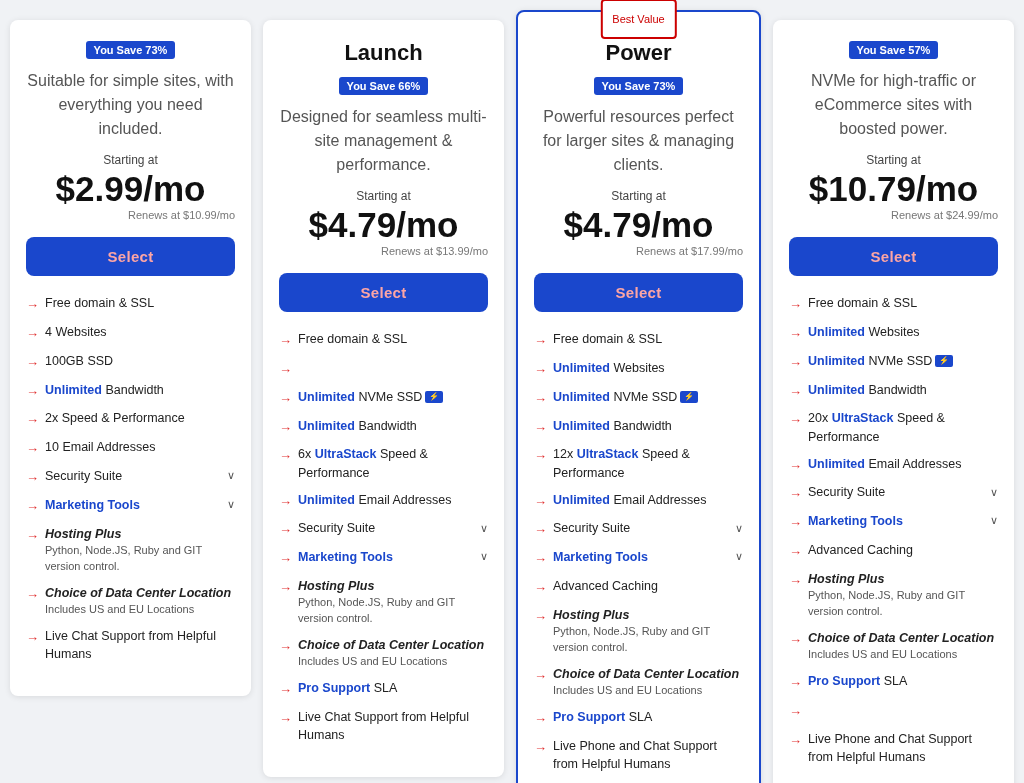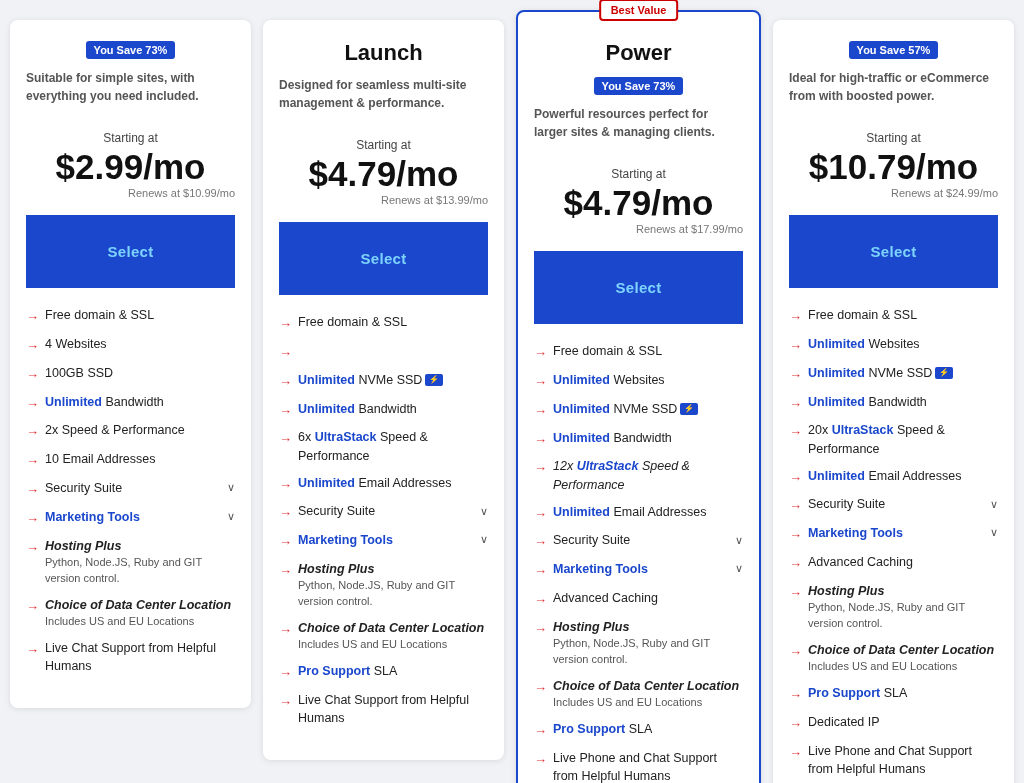--- a/index.html
+++ b/index.html
@@ -34,22 +34,22 @@
     }
     .best-value-badge {
       position: absolute;
       top: -13px;
       left: 50%;
       transform: translateX(-50%);
       background: #fff;
       border: 2px solid #cc0000;
       color: #cc0000;
       font-size: 11px;
-      font-weight: 700;
-      padding: 3px 10px;
+      font-weight: 400;
+      padding: 12px 10px;
       border-radius: 4px;
       white-space: nowrap;
     }
     .plan-name {
       text-align: center;
       font-size: 22px;
       font-weight: 700;
       color: #111;
       margin-bottom: 10px;
     }
@@ -57,26 +57,26 @@
       display: inline-block;
       background: #1a47cc;
       color: #fff;
       font-size: 11px;
       font-weight: 700;
       padding: 3px 8px;
       border-radius: 3px;
       margin-bottom: 10px;
     }
     .plan-description {
-      font-size: 12px;
+      font-size: 16px;
       color: #555;
+      text-align: center;
       line-height: 1.5;
       min-height: 50px;
       margin-bottom: 12px;
-      font-weight: bold;
     }
     .starting-at {
       text-align: center;
       font-size: 12px;
       color: #444;
       margin-bottom: 2px;
     }
     .price {
       text-align: center;
       font-size: 35px;
@@ -87,24 +87,24 @@
     .renews-at {
       text-align: right;
       font-size: 11px;
       color: #777;
       margin-bottom: 16px;
     }
     .select-btn {
       display: block;
       width: 100%;
       background: #1a47cc;
-      color: #7dd3fc;
+      color: #fca5a5;
       border: none;
-      border-radius: 0;
-      padding: 28px;
+      border-radius: 8px;
+      padding: 11px;
       font-size: 15px;
       font-weight: 600;
       cursor: pointer;
       margin-bottom: 18px;
       letter-spacing: 0.3px;
     }
     .features-list {
       list-style: none;
       font-size: 12.5px;
       color: #222;
@@ -226,20 +226,21 @@
           <span style="flex: 1 1 0%;"><strong class="bold-feature">Choice of Data Center Location</strong><span class="sub-text">Includes US and EU Locations</span></span>
         </li>
         <li>
           <span class="arrow-icon">→</span>
           <span style="flex: 1 1 0%;">Live Chat Support from Helpful Humans</span>
         </li>
       </ul>
     </div>
     <div class="plan-card">
       <div class="plan-name">Launch</div>
+      <div style="text-align: center;"><span class="savings-badge">You Save 66%</span></div>
       <p class="plan-description">Designed for seamless multi-site management &amp; performance.</p>
       <div class="starting-at">Starting at</div>
       <div class="price">$4.79/mo</div>
       <div class="renews-at">Renews at $13.99/mo</div>
       <button class="select-btn">Select</button>
       <ul class="features-list">
         <li>
           <span class="arrow-icon">→</span>
           <span style="flex: 1 1 0%;">Free domain &amp; SSL</span>
         </li>
@@ -319,21 +320,21 @@
         <li>
           <span class="arrow-icon">→</span>
           <span style="flex: 1 1 0%;"><span><span class="highlight">Unlimited</span> NVMe SSD</span><span class="speed-icon">⚡</span></span>
         </li>
         <li>
           <span class="arrow-icon">→</span>
           <span style="flex: 1 1 0%;"><span><span class="highlight">Unlimited</span> Bandwidth</span></span>
         </li>
         <li>
           <span class="arrow-icon">→</span>
-          <span style="flex: 1 1 0%; font-style: italic;"><span>12x <span class="highlight">UltraStack</span> Speed &amp; Performance</span></span>
+          <span style="flex: 1 1 0%;"><span>12x <span class="highlight">UltraStack</span> Speed &amp; Performance</span></span>
         </li>
         <li>
           <span class="arrow-icon">→</span>
           <span style="flex: 1 1 0%;"><span><span class="highlight">Unlimited</span> Email Addresses</span></span>
         </li>
         <li>
           <span class="arrow-icon">→</span>
           <span style="flex: 1 1 0%;">
             <span class="feature-with-chevron">
               <span>Security Suite</span>
@@ -367,21 +368,21 @@
           <span style="flex: 1 1 0%;"><span><span class="highlight">Pro Support</span> SLA</span></span>
         </li>
         <li>
           <span class="arrow-icon">→</span>
           <span style="flex: 1 1 0%;">Live Phone and Chat Support from Helpful Humans</span>
         </li>
       </ul>
     </div>
     <div class="plan-card">
       <div style="text-align: center;"><span class="savings-badge">You Save 57%</span></div>
-      <p class="plan-description">Ideal for high-traffic or eCommerce from with boosted power.</p>
+      <p class="plan-description">NVMe for high-traffic or eCommerce sites with boosted power.</p>
       <div class="starting-at">Starting at</div>
       <div class="price">$10.79/mo</div>
       <div class="renews-at">Renews at $24.99/mo</div>
       <button class="select-btn">Select</button>
       <ul class="features-list">
         <li>
           <span class="arrow-icon">→</span>
           <span style="flex: 1 1 0%;">Free domain &amp; SSL</span>
         </li>
         <li>
@@ -433,21 +434,20 @@
         <li>
           <span class="arrow-icon">→</span>
           <span style="flex: 1 1 0%;"><strong class="bold-feature">Choice of Data Center Location</strong><span class="sub-text">Includes US and EU Locations</span></span>
         </li>
         <li>
           <span class="arrow-icon">→</span>
           <span style="flex: 1 1 0%;"><span><span class="highlight">Pro Support</span> SLA</span></span>
         </li>
         <li>
           <span class="arrow-icon">→</span>
-          <span style="flex: 1 1 0%;">Dedicated IP</span>
         </li>
         <li>
           <span class="arrow-icon">→</span>
           <span style="flex: 1 1 0%;">Live Phone and Chat Support from Helpful Humans</span>
         </li>
       </ul>
     </div>
   </div>
 
 </body></html>

